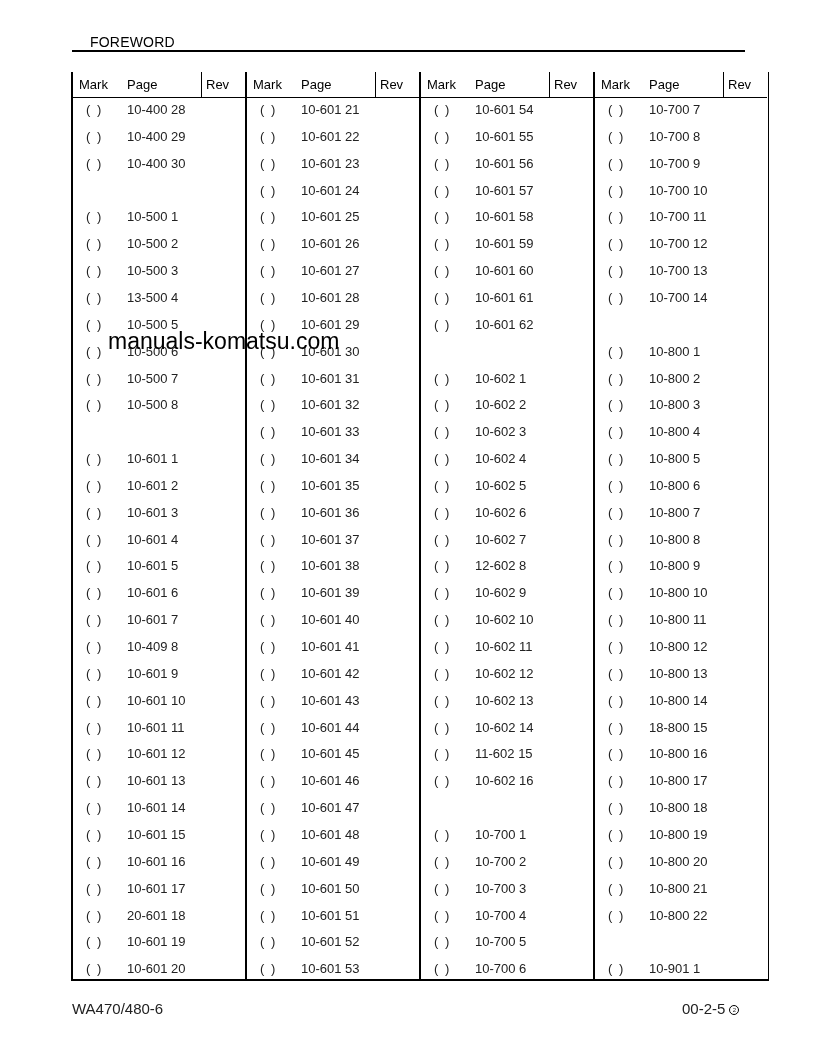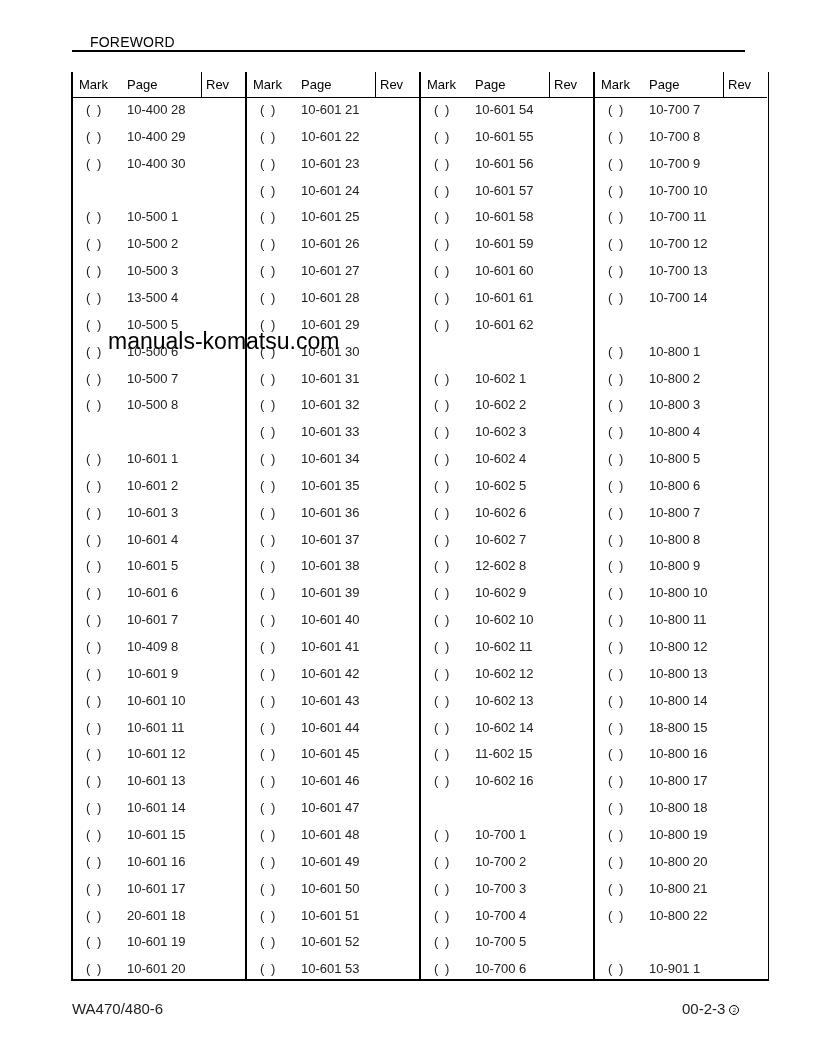--- a/index.html
+++ b/index.html
@@ -588,13 +588,13 @@
       <div class="row" style="top: 885.2px;">
         <span class="mark">( )</span>
         <span class="pg">10-901 1</span>
       </div>
     </div>
   </div>
 
 <div class="watermark">manuals-komatsu.com</div>
 
 <div class="footer-left">WA470/480-6</div>
-<div class="footer-right"><span>00-2-3</span><span class="circ">2</span></div>
+<div class="footer-right"><span>00-2-5</span><span class="circ">2</span></div>
 
 </body></html>

